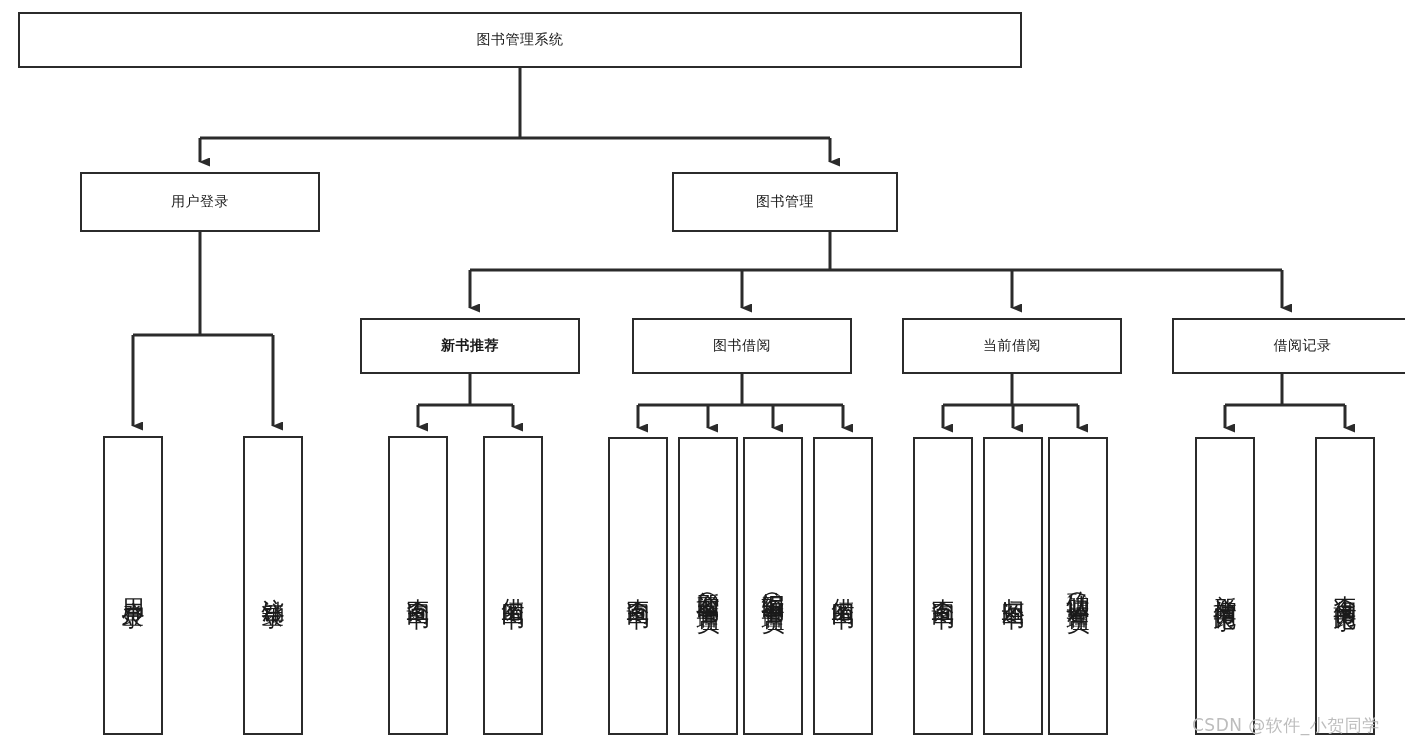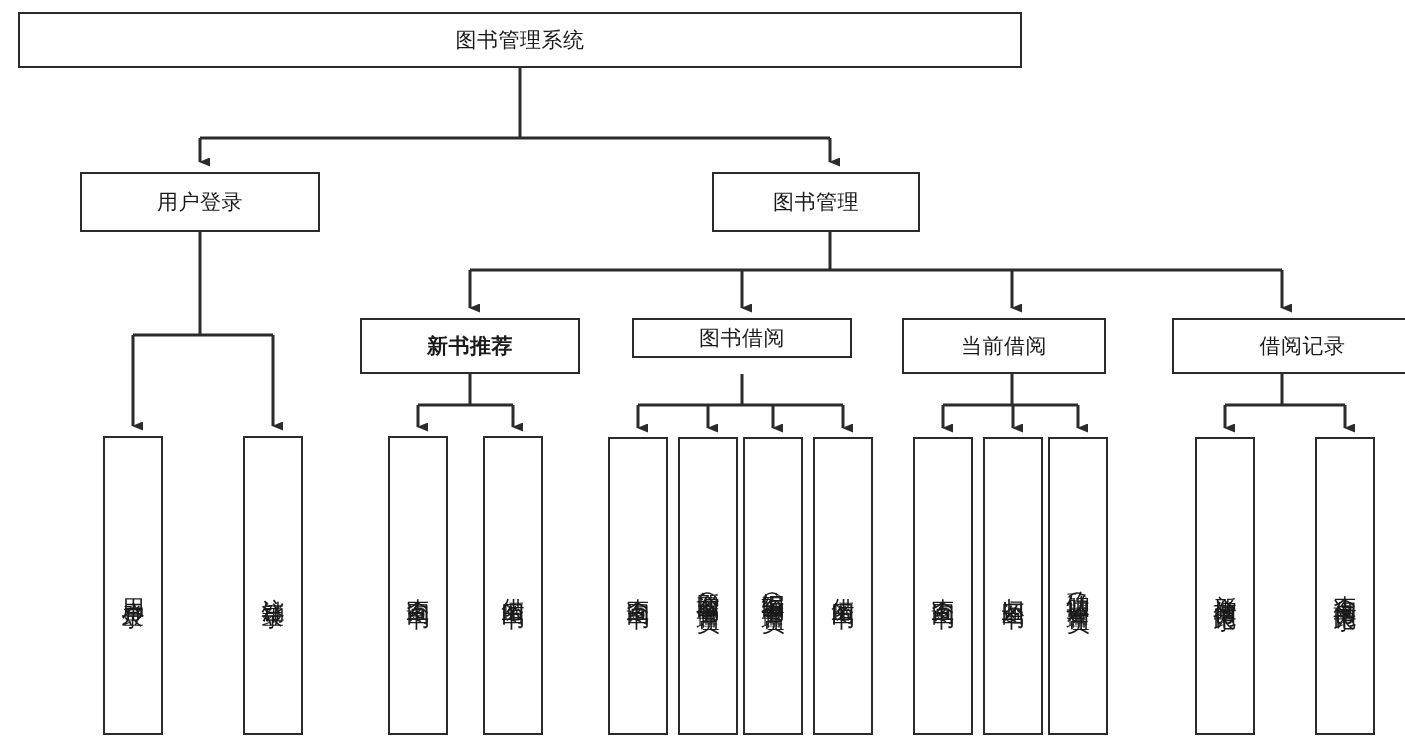--- a/index.html
+++ b/index.html
@@ -36,21 +36,21 @@
     justify-content: center;
     overflow: hidden;
   }
   .node-label {
     color: #1a1a1a;
     line-height: 1.08;
     white-space: nowrap;
     text-align: center;
   }
   .node.horizontal .node-label {
-    font-size: 21px;
+    font-size: 14px;
     letter-spacing: 0.5px;
   }
   .node.vertical {
     align-items: center;
     justify-content: center;
   }
   .node.vertical .node-label {
     writing-mode: vertical-rl;
     text-orientation: upright;
     font-size: 23px;
@@ -113,30 +113,30 @@
       </g>
   </svg>
 
   <div id="nodes-layer">
       <div class="node horizontal" style="left: 18px; top: 12px; width: 1004px; height: 56px;">
         <span class="node-label">图书管理系统</span>
       </div>
       <div class="node horizontal" style="left: 80px; top: 172px; width: 240px; height: 60px;">
         <span class="node-label">用户登录</span>
       </div>
-      <div class="node horizontal" style="left: 712px; top: 172px; width: 208px; height: 60px;">
+      <div class="node horizontal" style="left: 672px; top: 172px; width: 226px; height: 60px;">
         <span class="node-label">图书管理</span>
       </div>
       <div class="node horizontal" style="left: 360px; top: 318px; width: 220px; height: 56px; font-weight: bold;">
         <span class="node-label">新书推荐</span>
       </div>
-      <div class="node horizontal" style="left: 632px; top: 318px; width: 220px; height: 40px;">
+      <div class="node horizontal" style="left: 632px; top: 318px; width: 220px; height: 56px;">
         <span class="node-label">图书借阅</span>
       </div>
-      <div class="node horizontal" style="left: 902px; top: 318px; width: 204px; height: 56px;">
+      <div class="node horizontal" style="left: 902px; top: 318px; width: 220px; height: 56px;">
         <span class="node-label">当前借阅</span>
       </div>
       <div class="node horizontal" style="left: 1172px; top: 318px; width: 261px; height: 56px;">
         <span class="node-label">借阅记录</span>
       </div>
       <div class="node vertical" style="left: 103px; top: 436px; width: 60px; height: 299px;">
         <span class="node-label">用户登录</span>
       </div>
       <div class="node vertical" style="left: 243px; top: 436px; width: 60px; height: 299px;">
         <span class="node-label">注销登录</span>
@@ -169,14 +169,15 @@
         <span class="node-label">确认归还（管理员）</span>
       </div>
       <div class="node vertical" style="left: 1195px; top: 437px; width: 60px; height: 298px;">
         <span class="node-label">新增借阅记录</span>
       </div>
       <div class="node vertical" style="left: 1315px; top: 437px; width: 60px; height: 298px;">
         <span class="node-label">查询借阅记录</span>
       </div>
     </div>
 
+  <div class="watermark" style="left:1192px; top:714px;">CSDN @软件_小贺同学</div>
 
 </div>
 
 </body></html>

